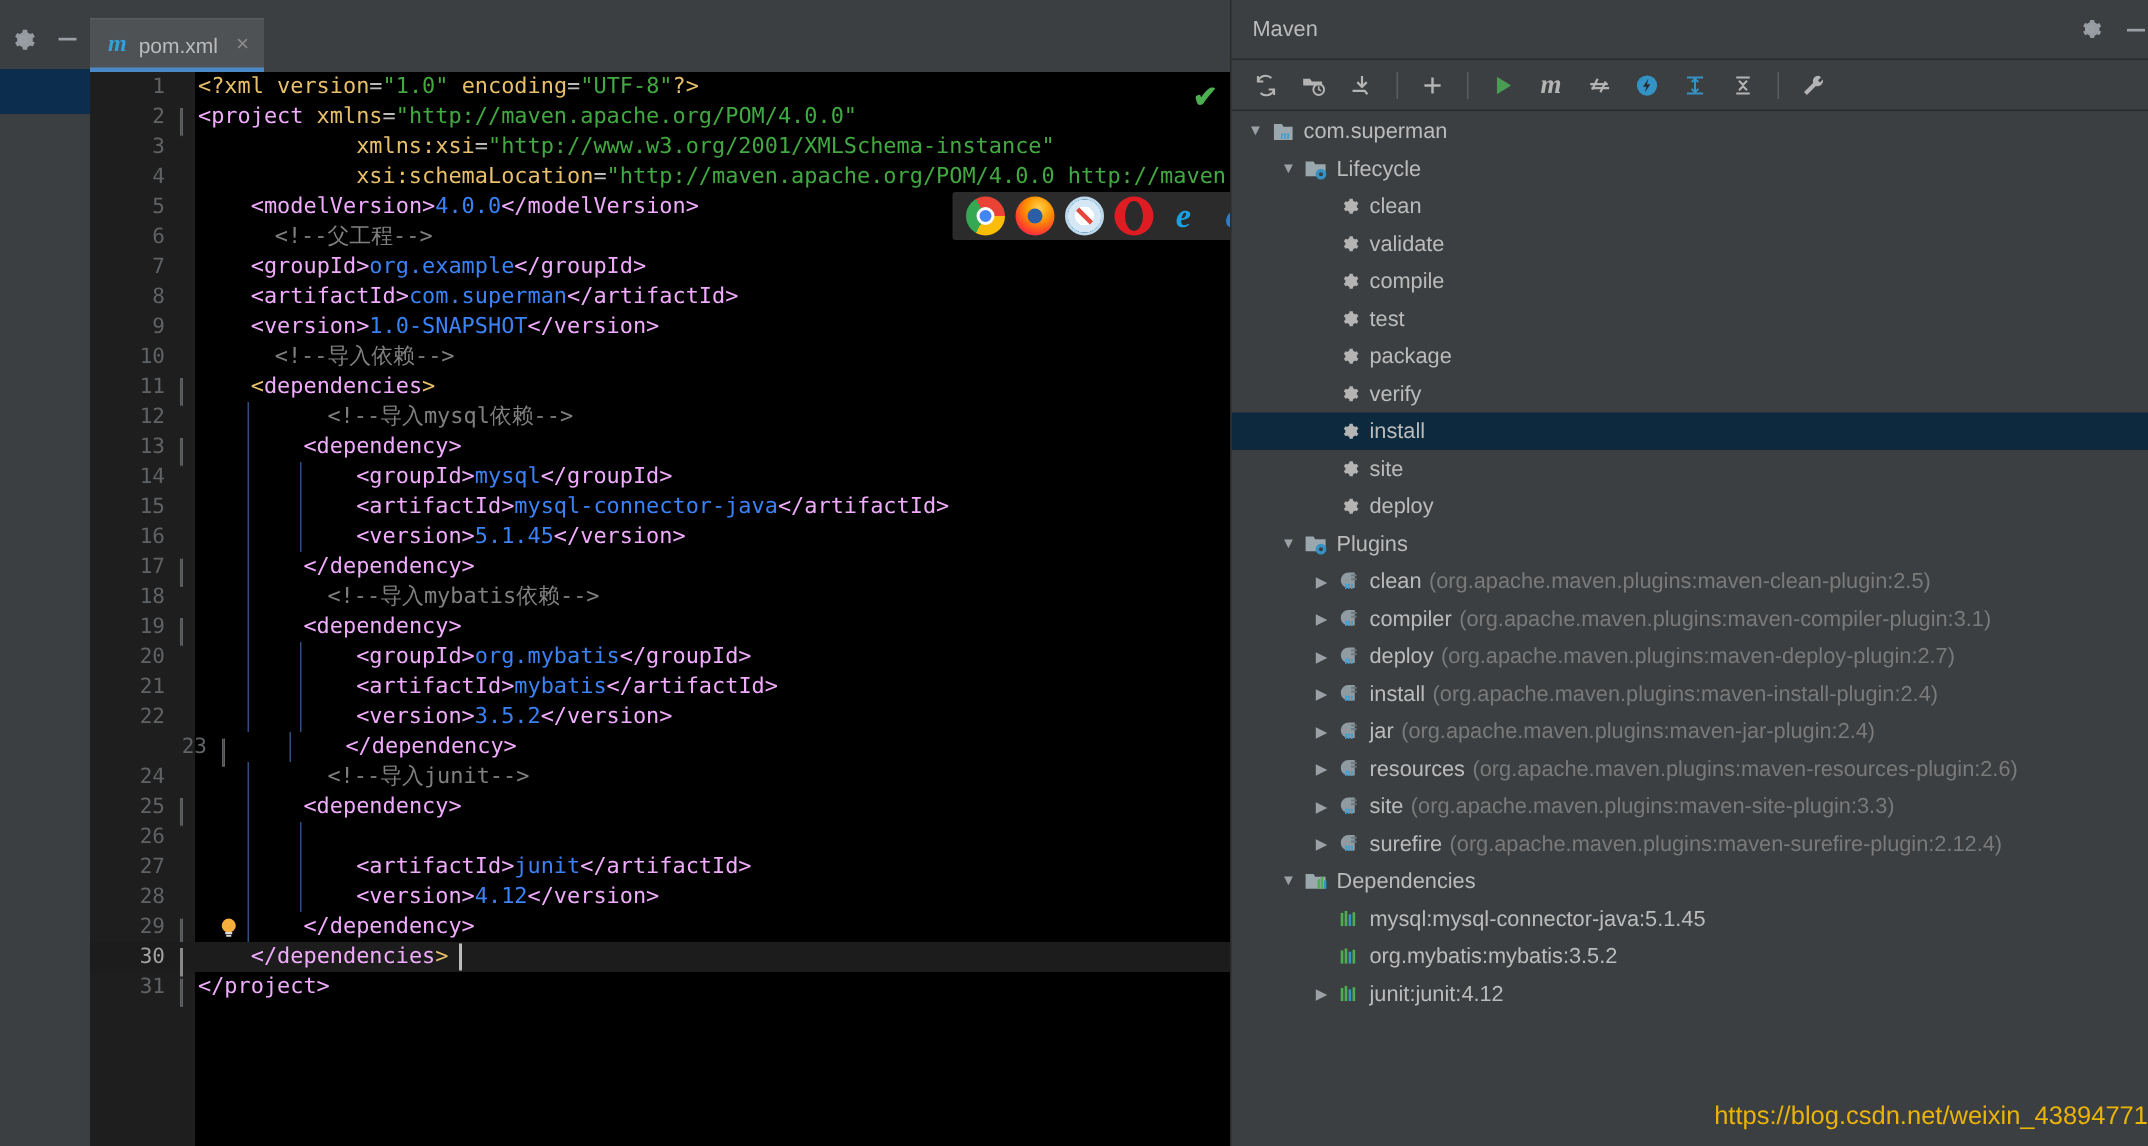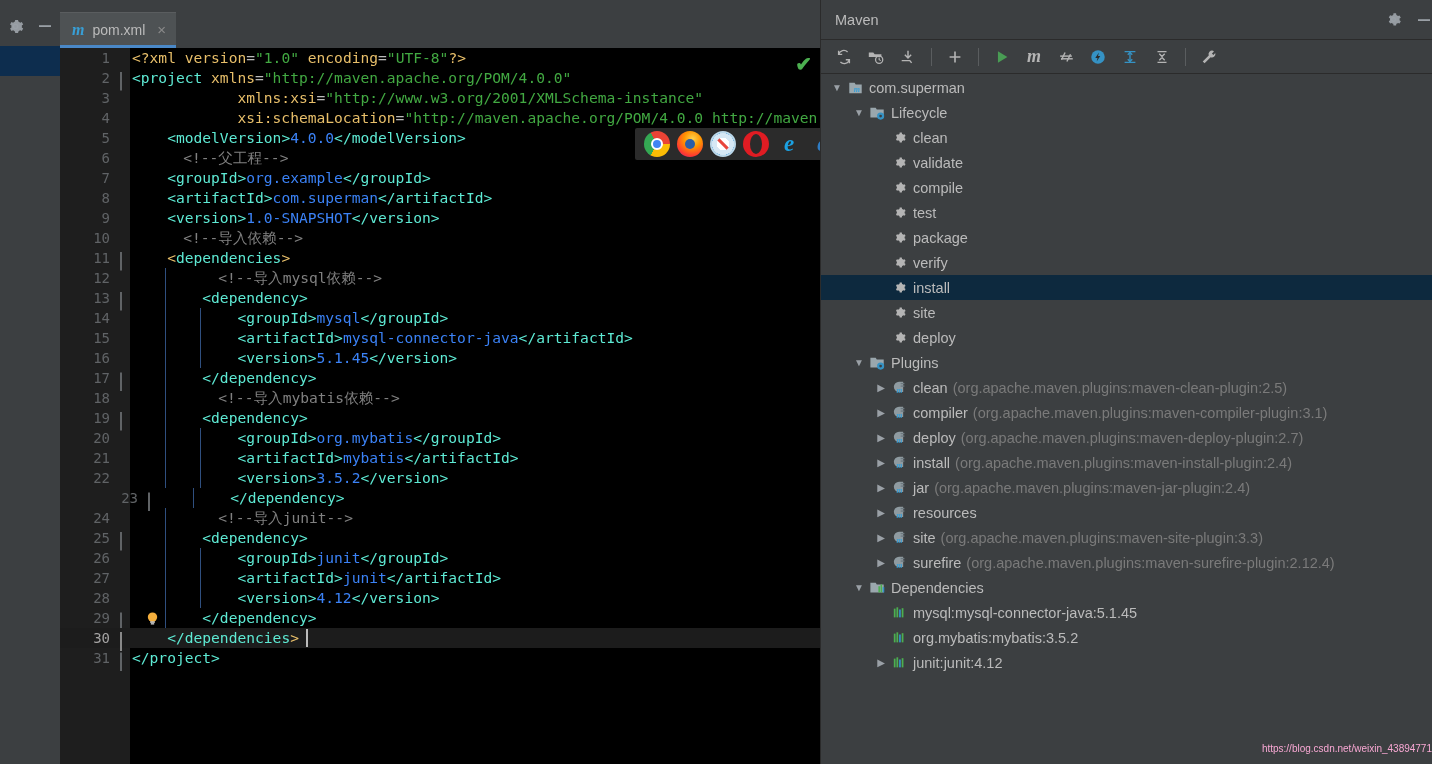--- a/index.html
+++ b/index.html
@@ -83,21 +83,21 @@
     white-space: pre;
   }
   .cl.cur { background: #1c1c1c; }
   .lnum {
     position: absolute; left: 0; width: 50px; top: 0;
     text-align: right; color: #606366; font-size: 14px;
     font-family: "DejaVu Sans Mono", monospace;
   }
   .lnum.act { color: #a4a3a3; }
   .ctext { position: absolute; left: 72px; top: 0; color: #a9b7c6; }
-  .tagn  { color: #5eead4; }   
+  .tagn  { color: #f0abfc; }   
   .attr  { color: #bababa; }
   .attrn { color: #e8bf6a; }
   .str   { color: #42a942; }
   .txt   { color: #3b82f6; }
   .cmt   { color: #808080; margin-left: 16px; }
   .br    { color: #e8bf6a; }
   .pi    { color: #e8bf6a; }
 
   
   .fold {
@@ -199,21 +199,21 @@
     width: 16px; flex: 0 0 16px; display:flex; align-items:center; justify-content:center;
     color: #9aa0a6; font-size: 10px;
   }
   .arrow.hidden { visibility: hidden; }
   .n-icon { width: 20px; flex: 0 0 20px; display:flex; align-items:center; justify-content:center; margin-right:4px;}
   .n-label { white-space: nowrap; }
   .n-sub { color: #7a7a7a; margin-left: 5px; }
 
   #watermark {
     position: absolute; right: 12px; bottom: 10px;
-    color: #f9a8d4; font-size: 10px;
+    color: #eab308; font-size: 17px;
     font-family: "Liberation Sans", sans-serif;
   }
 </style>
 </head>
 <body>
 
 <div id="app">
 
   <div id="editor-side">
 
@@ -264,21 +264,21 @@
           <div class="cl" style="top: 300px; position: absolute; left: 0px; width: 760px;"><span class="lnum">16</span><span class="ind-line" style="left: 105px;"></span><span class="ind-line" style="left: 140px;"></span><span class="ctext">            <span class="tagn">&lt;version&gt;</span><span class="txt">5.1.45</span><span class="tagn">&lt;/version&gt;</span></span></div>
           <div class="cl" style="top: 320px; position: absolute; left: 0px; width: 760px;"><span class="lnum">17</span><span class="fold up"><span class="box"></span></span><span class="ind-line" style="left: 105px;"></span><span class="ctext">        <span class="tagn">&lt;/dependency&gt;</span></span></div>
           <div class="cl" style="top: 340px; position: absolute; left: 0px; width: 760px;"><span class="lnum">18</span><span class="ind-line" style="left: 105px;"></span><span class="ctext">        <span class="cmt">&lt;!--导入mybatis依赖--&gt;</span></span></div>
           <div class="cl" style="top: 360px; position: absolute; left: 0px; width: 760px;"><span class="lnum">19</span><span class="fold dn"><span class="box"></span></span><span class="ind-line" style="left: 105px;"></span><span class="ctext">        <span class="tagn">&lt;dependency&gt;</span></span></div>
           <div class="cl" style="top: 380px; position: absolute; left: 0px; width: 760px;"><span class="lnum">20</span><span class="ind-line" style="left: 105px;"></span><span class="ind-line" style="left: 140px;"></span><span class="ctext">            <span class="tagn">&lt;groupId&gt;</span><span class="txt">org.mybatis</span><span class="tagn">&lt;/groupId&gt;</span></span></div>
           <div class="cl" style="top: 400px; position: absolute; left: 0px; width: 760px;"><span class="lnum">21</span><span class="ind-line" style="left: 105px;"></span><span class="ind-line" style="left: 140px;"></span><span class="ctext">            <span class="tagn">&lt;artifactId&gt;</span><span class="txt">mybatis</span><span class="tagn">&lt;/artifactId&gt;</span></span></div>
           <div class="cl" style="top: 420px; position: absolute; left: 0px; width: 760px; text-decoration: underline;"><span class="lnum">22</span><span class="ind-line" style="left: 105px;"></span><span class="ind-line" style="left: 140px;"></span><span class="ctext">            <span class="tagn">&lt;version&gt;</span><span class="txt">3.5.2</span><span class="tagn">&lt;/version&gt;</span></span></div>
           <div class="cl" style="top: 440px; position: absolute; left: 0px; width: 760px; margin-left: 28px;"><span class="lnum">23</span><span class="fold up"><span class="box"></span></span><span class="ind-line" style="left: 105px;"></span><span class="ctext">        <span class="tagn">&lt;/dependency&gt;</span></span></div>
           <div class="cl" style="top: 460px; position: absolute; left: 0px; width: 760px;"><span class="lnum">24</span><span class="ind-line" style="left: 105px;"></span><span class="ctext">        <span class="cmt">&lt;!--导入junit--&gt;</span></span></div>
           <div class="cl" style="top: 480px; position: absolute; left: 0px; width: 760px;"><span class="lnum">25</span><span class="fold dn"><span class="box"></span></span><span class="ind-line" style="left: 105px;"></span><span class="ctext">        <span class="tagn">&lt;dependency&gt;</span></span></div>
-          <div class="cl" style="top: 500px; position: absolute; left: 0px; width: 760px;"><span class="lnum">26</span><span class="ind-line" style="left: 105px;"></span><span class="ind-line" style="left: 140px;"></span><span class="ctext">            <span class="tagn">&lt;groupId&gt;</span><span class="txt">junit</span><span class="tagn">&lt;/groupId&gt;</span></span></div>
+          <div class="cl" style="top: 500px; position: absolute; left: 0px; width: 760px;"><span class="lnum">26</span><span class="ind-line" style="left: 105px;"></span><span class="ind-line" style="left: 140px;"></span></div>
           <div class="cl" style="top: 520px; position: absolute; left: 0px; width: 760px;"><span class="lnum">27</span><span class="ind-line" style="left: 105px;"></span><span class="ind-line" style="left: 140px;"></span><span class="ctext">            <span class="tagn">&lt;artifactId&gt;</span><span class="txt">junit</span><span class="tagn">&lt;/artifactId&gt;</span></span></div>
           <div class="cl" style="top: 540px; position: absolute; left: 0px; width: 760px;"><span class="lnum">28</span><span class="ind-line" style="left: 105px;"></span><span class="ind-line" style="left: 140px;"></span><span class="ctext">            <span class="tagn">&lt;version&gt;</span><span class="txt">4.12</span><span class="tagn">&lt;/version&gt;</span></span></div>
           <div class="cl" style="top: 560px; position: absolute; left: 0px; width: 760px;"><span class="lnum">29</span><span class="fold up"><span class="box"></span></span><span class="bulb"><svg width="15" height="15" viewBox="0 0 16 16">
                 <circle cx="8" cy="6.5" r="5" fill="#f4af3d"></circle>
                 <rect x="5.5" y="11" width="5" height="1.6" fill="#d9d9d9"></rect>
                 <rect x="6.2" y="13" width="3.6" height="1.4" fill="#d9d9d9"></rect>
               </svg></span><span class="ind-line" style="left: 105px;"></span><span class="ctext">        <span class="tagn">&lt;/dependency&gt;</span></span></div>
           <div class="cl cur" style="top: 580px; position: absolute; left: 0px; width: 760px;"><span class="lnum act">30</span><span class="fold fill"><span class="box"></span></span><span class="ctext">    <span class="tagn">&lt;/dependencies</span><span class="br">&gt;</span></span><span class="caret" style="left: 246px;"></span></div>
           <div class="cl" style="top: 600px; position: absolute; left: 0px; width: 760px; padding-left: 37px;"><span class="lnum">31</span><span class="fold up"><span class="box"></span></span><span class="ctext"><span class="tagn">&lt;/project&gt;</span></span></div>
         </div>
@@ -572,20 +572,21 @@
           <span class="arrow">▶</span>
           <span class="n-icon">
             <svg width="16" height="15" viewBox="0 0 18 18">
               <path d="M9 2a6.2 6.2 0 100 12.4h5V2z" fill="#8f9ba1"></path>
               <rect x="11" y="3.5" width="4.5" height="1.6" fill="#6e797f"></rect>
               <rect x="11" y="6.5" width="4.5" height="1.6" fill="#6e797f"></rect>
               <text x="6" y="15" font-size="9" font-style="italic" font-weight="bold" fill="#389fd6" font-family="serif">m</text>
             </svg>
           </span>
           <span class="n-label">resources</span>
+          <span class="n-sub">(org.apache.maven.plugins:maven-resources-plugin:2.6)</span>
         </div>
         <div class="node" style="padding-left: 52px;">
           <span class="arrow">▶</span>
           <span class="n-icon">
             <svg width="16" height="15" viewBox="0 0 18 18">
               <path d="M9 2a6.2 6.2 0 100 12.4h5V2z" fill="#8f9ba1"></path>
               <rect x="11" y="3.5" width="4.5" height="1.6" fill="#6e797f"></rect>
               <rect x="11" y="6.5" width="4.5" height="1.6" fill="#6e797f"></rect>
               <text x="6" y="15" font-size="9" font-style="italic" font-weight="bold" fill="#389fd6" font-family="serif">m</text>
             </svg>

